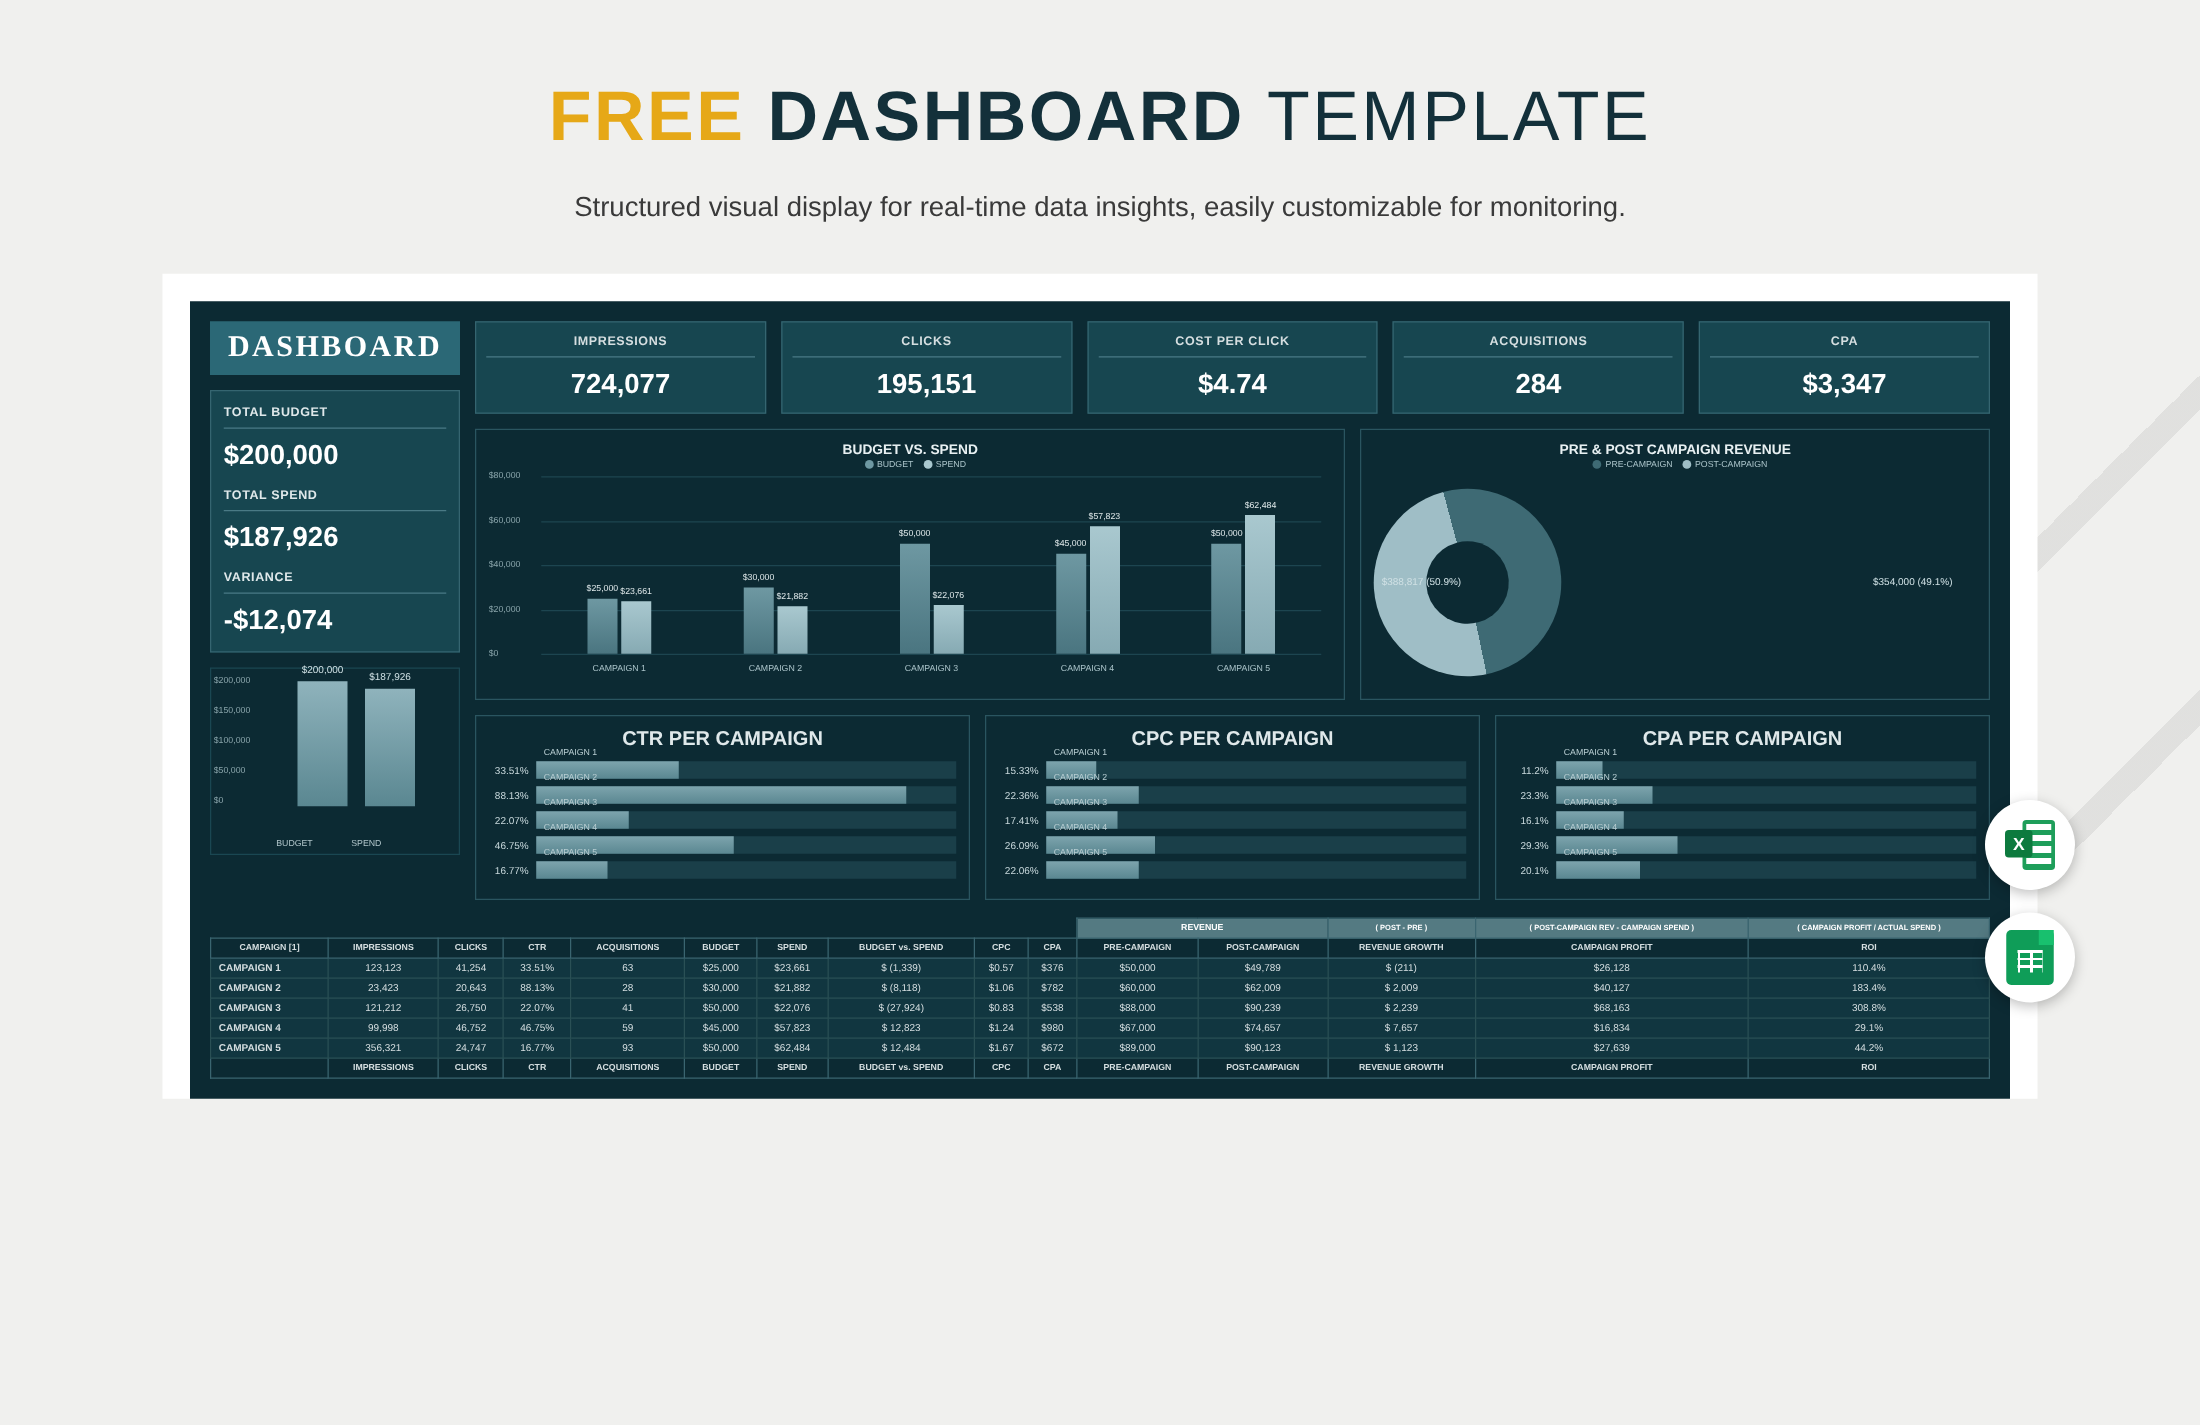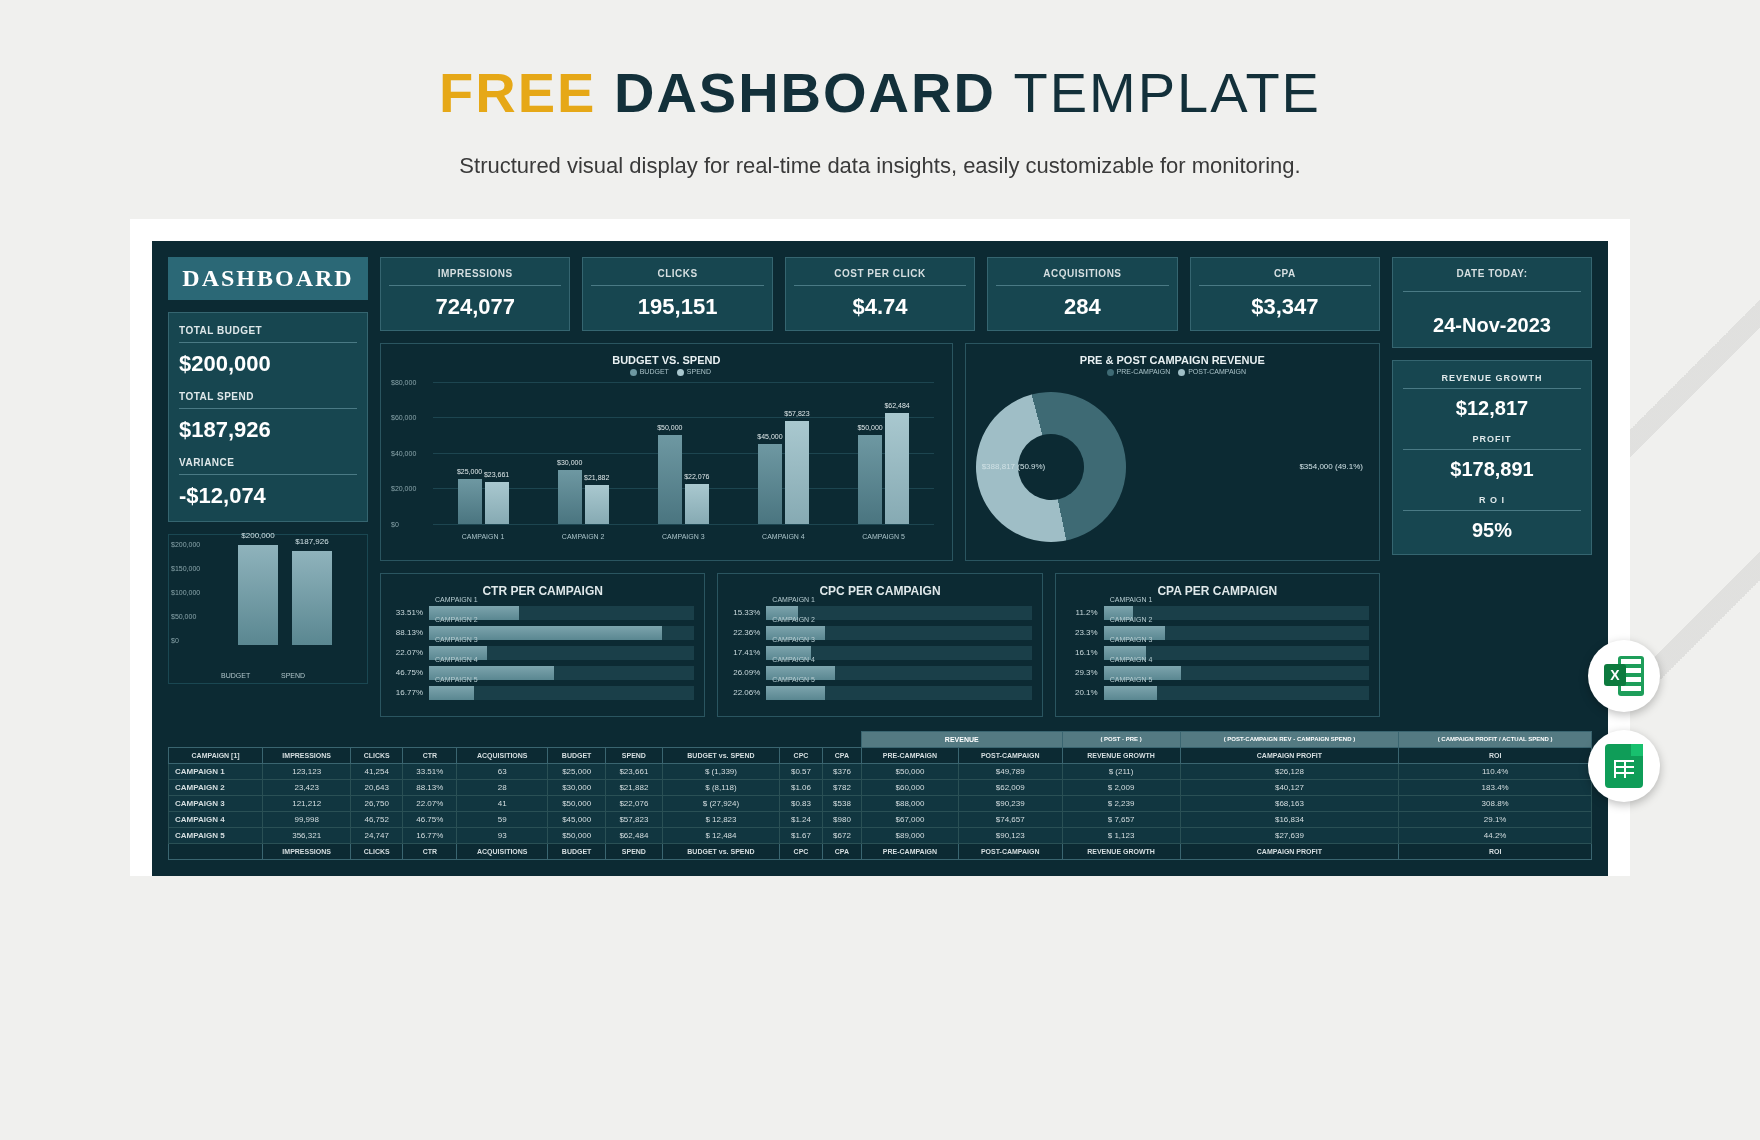--- a/index.html
+++ b/index.html
@@ -48,21 +48,21 @@
 .bvs-pair .b1{background:linear-gradient(#6e98a2,#4a7580)}
 .bvs-pair .b2{background:linear-gradient(#a9c8cf,#86aab3)}
 .bvs-pair .b span{position:absolute;top:-11px;left:50%;transform:translateX(-50%);font-size:7px;white-space:nowrap}
 .bvs-xl{position:absolute;bottom:2px;left:42px;right:8px;display:flex;justify-content:space-around;font-size:7px;color:#aac3c9}
 .pie-area{height:170px;display:flex;align-items:center;justify-content:flex-start;position:relative}
 .donut{width:150px;height:150px;border-radius:50%;background:conic-gradient(#3e6a74 0 50.9%,#9fbec6 50.9% 100%);position:relative;transform:rotate(-15deg)}
 .donut::after{content:'';position:absolute;inset:28%;border-radius:50%;background:#0c2a33}
 .pie-lbl{position:absolute;font-size:8px;color:#cfe0e4}
 .camp-row{display:flex;gap:12px}
 .camp-box{flex:1;background:#0c2a33;border:1px solid #2a5560;padding:10px}
-.camp-title{text-align:center;font-size:12px;font-weight:700;margin-bottom:8px}
+.camp-title{text-align:center;font-size:16px;font-weight:700;margin-bottom:8px}
 .hbar{display:flex;align-items:center;margin-bottom:6px;font-size:8px}
 .hbar .pct{width:38px;text-align:right;padding-right:6px;color:#c8d8dc}
 .hbar .track{flex:1;height:14px;background:#1a3f49;position:relative}
 .hbar .fill{height:100%;background:linear-gradient(#7da4ad,#5a8791)}
 .hbar .lbl{position:absolute;left:6px;top:-10px;font-size:7px;color:#b8cdd2}
 .right{width:200px;display:flex;flex-direction:column;gap:12px}
 .date-box{background:#174650;border:1px solid #356570;padding:10px;text-align:center}
 .date-box .dt{font-size:20px;font-weight:900;color:#fff;margin-top:22px}
 .rev-box{background:#174650;border:1px solid #356570;padding:12px 10px;text-align:center}
 .rev-row{margin-bottom:14px}
@@ -231,21 +231,21 @@
                     <span>CAMPAIGN 5</span>
                   </div>
               </div>
             </div>
             <div class="chart-box pie">
               <div class="chart-title">PRE &amp; POST CAMPAIGN REVENUE</div>
               <div class="legend"><i style="background:#3e6a74"></i><span>PRE-CAMPAIGN</span><i style="background:#9fbec6"></i><span>POST-CAMPAIGN</span></div>
               <div class="pie-area">
                 <div class="donut"></div>
                 <div class="pie-lbl" style="left:6px;top:80px">$388,817 (50.9%)</div>
-                <div class="pie-lbl" style="right:6px;top:80px">$354,000 (49.1%)</div>
+                <div class="pie-lbl" style="right:19px;top:80px">$354,000 (49.1%)</div>
               </div>
             </div>
           </div>
 
           <div class="camp-row">
             <div class="camp-box">
                 <div class="camp-title">CTR PER CAMPAIGN</div>
                 <div id="ctr">
                   <div class="hbar">
                     <div class="pct">33.51%</div>
@@ -360,41 +360,20 @@
                     <div class="track">
                       <div class="lbl">CAMPAIGN 5</div>
                       <div class="fill" style="width:20%"></div>
                     </div>
                   </div>
                 </div>
               </div>
           </div>
         </div>
 
-        <div class="right">
-          <div class="date-box">
-            <div class="tile-title" style="border:none;margin:0">DATE TODAY:</div>
-            <div style="border-top:1px solid #4a7a85;margin-top:6px"></div>
-            <div class="dt">24-Nov-2023</div>
-          </div>
-          <div class="rev-box">
-            <div class="rev-row">
-                <div class="rev-label">REVENUE GROWTH</div>
-                <div class="rev-val">$12,817</div>
-              </div>
-            <div class="rev-row">
-                <div class="rev-label">PROFIT</div>
-                <div class="rev-val">$178,891</div>
-              </div>
-            <div class="rev-row" style="margin-bottom:0">
-                <div class="rev-label">R O I</div>
-                <div class="rev-val">95%</div>
-              </div>
-          </div>
-        </div>
       </div>
 
       <div class="table-wrap">
         <table>
           <thead>
             <tr id="sup-row">
                 <th colspan="10" style="border:none;background:transparent"></th>
                 <th colspan="2" class="th-rev">REVENUE</th>
                 <th class="th-rev th-sm">( POST - PRE )</th>
                 <th class="th-rev th-sm">( POST-CAMPAIGN REV - CAMPAIGN SPEND )</th>

